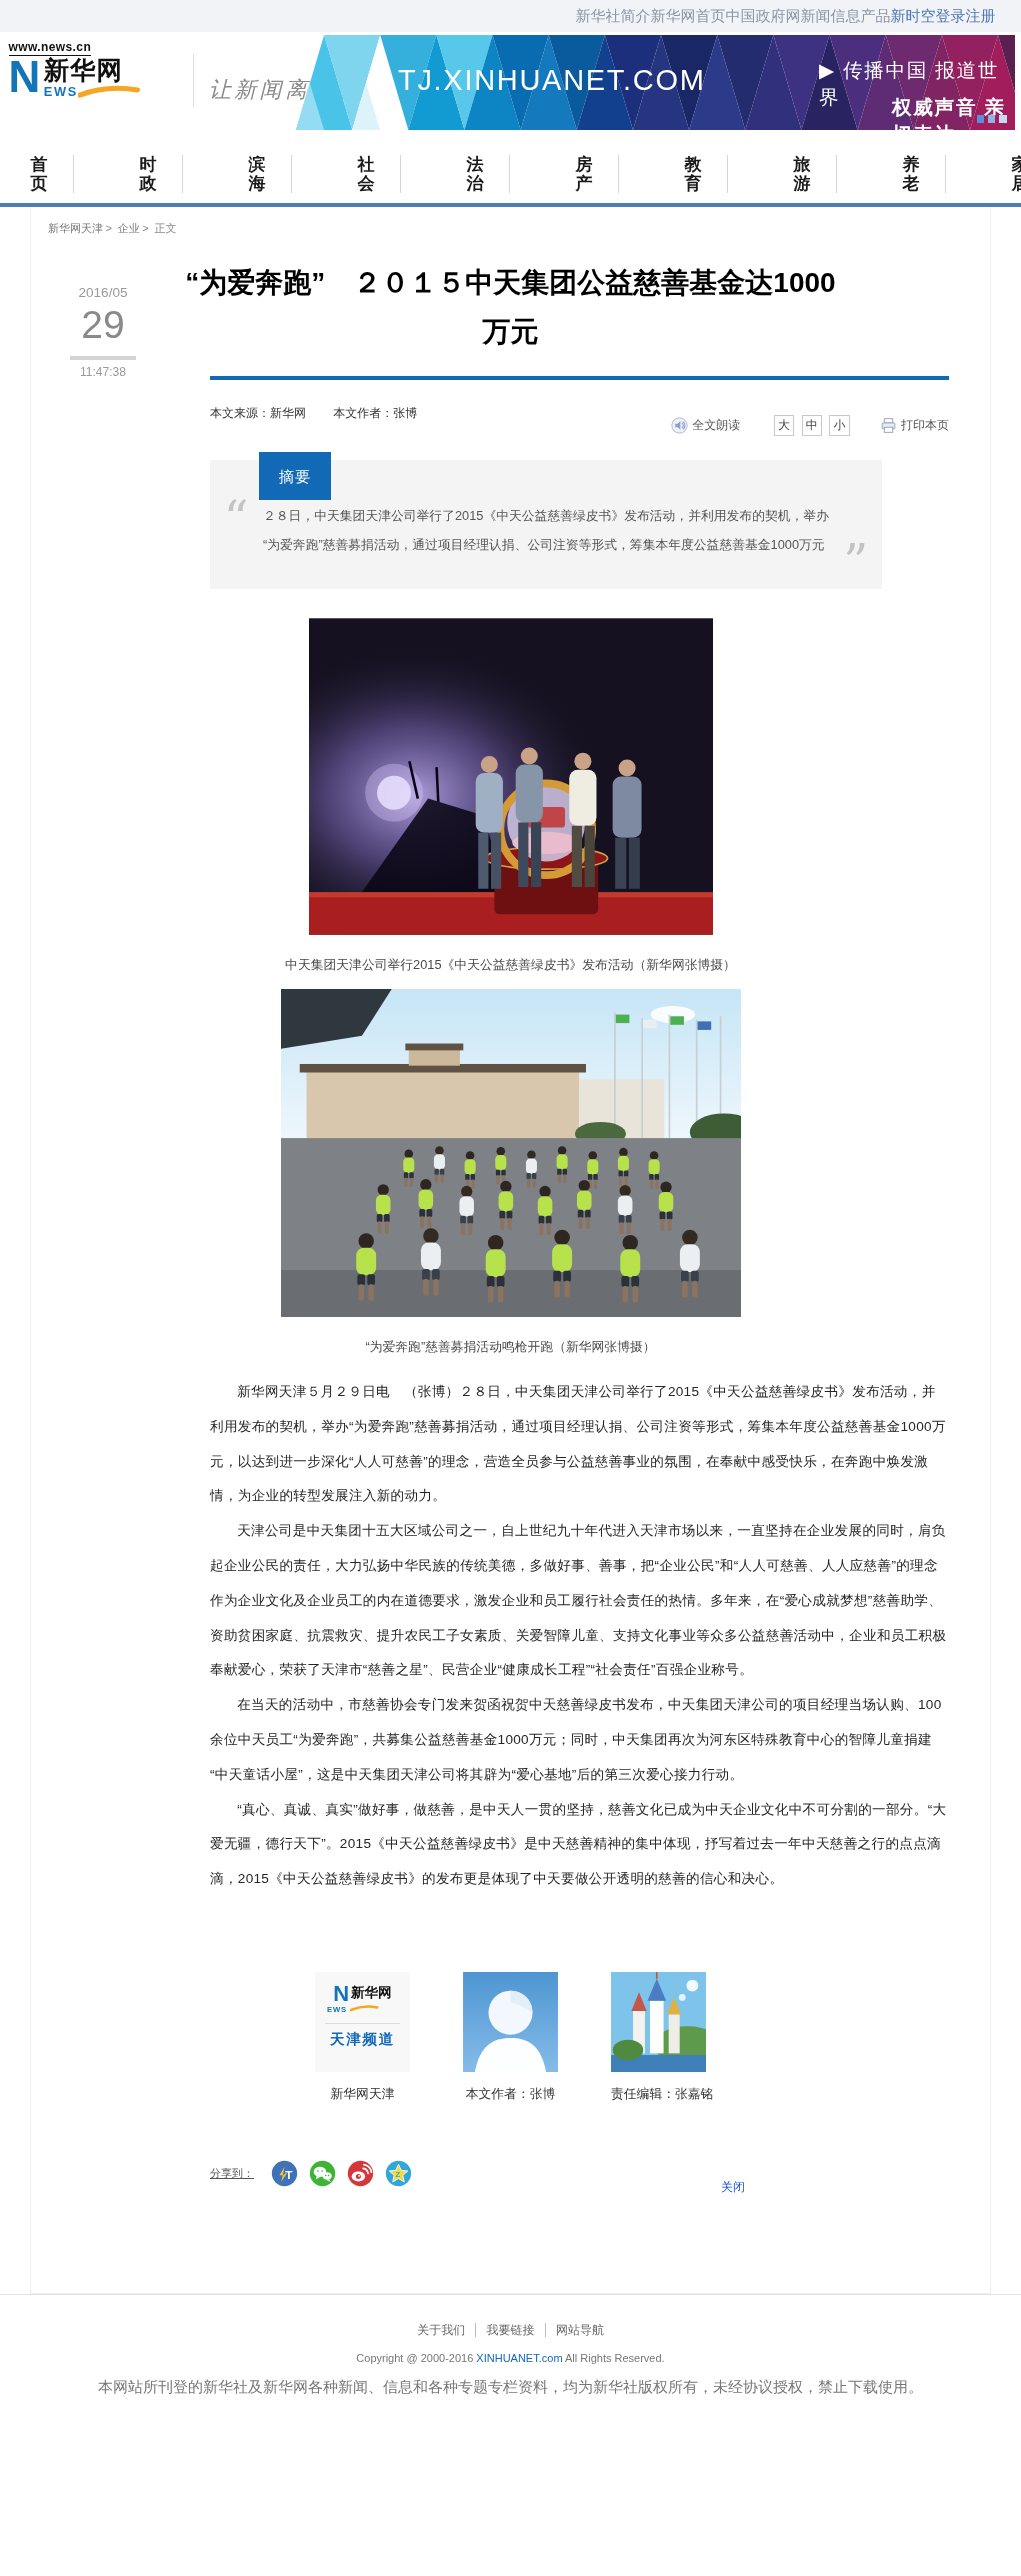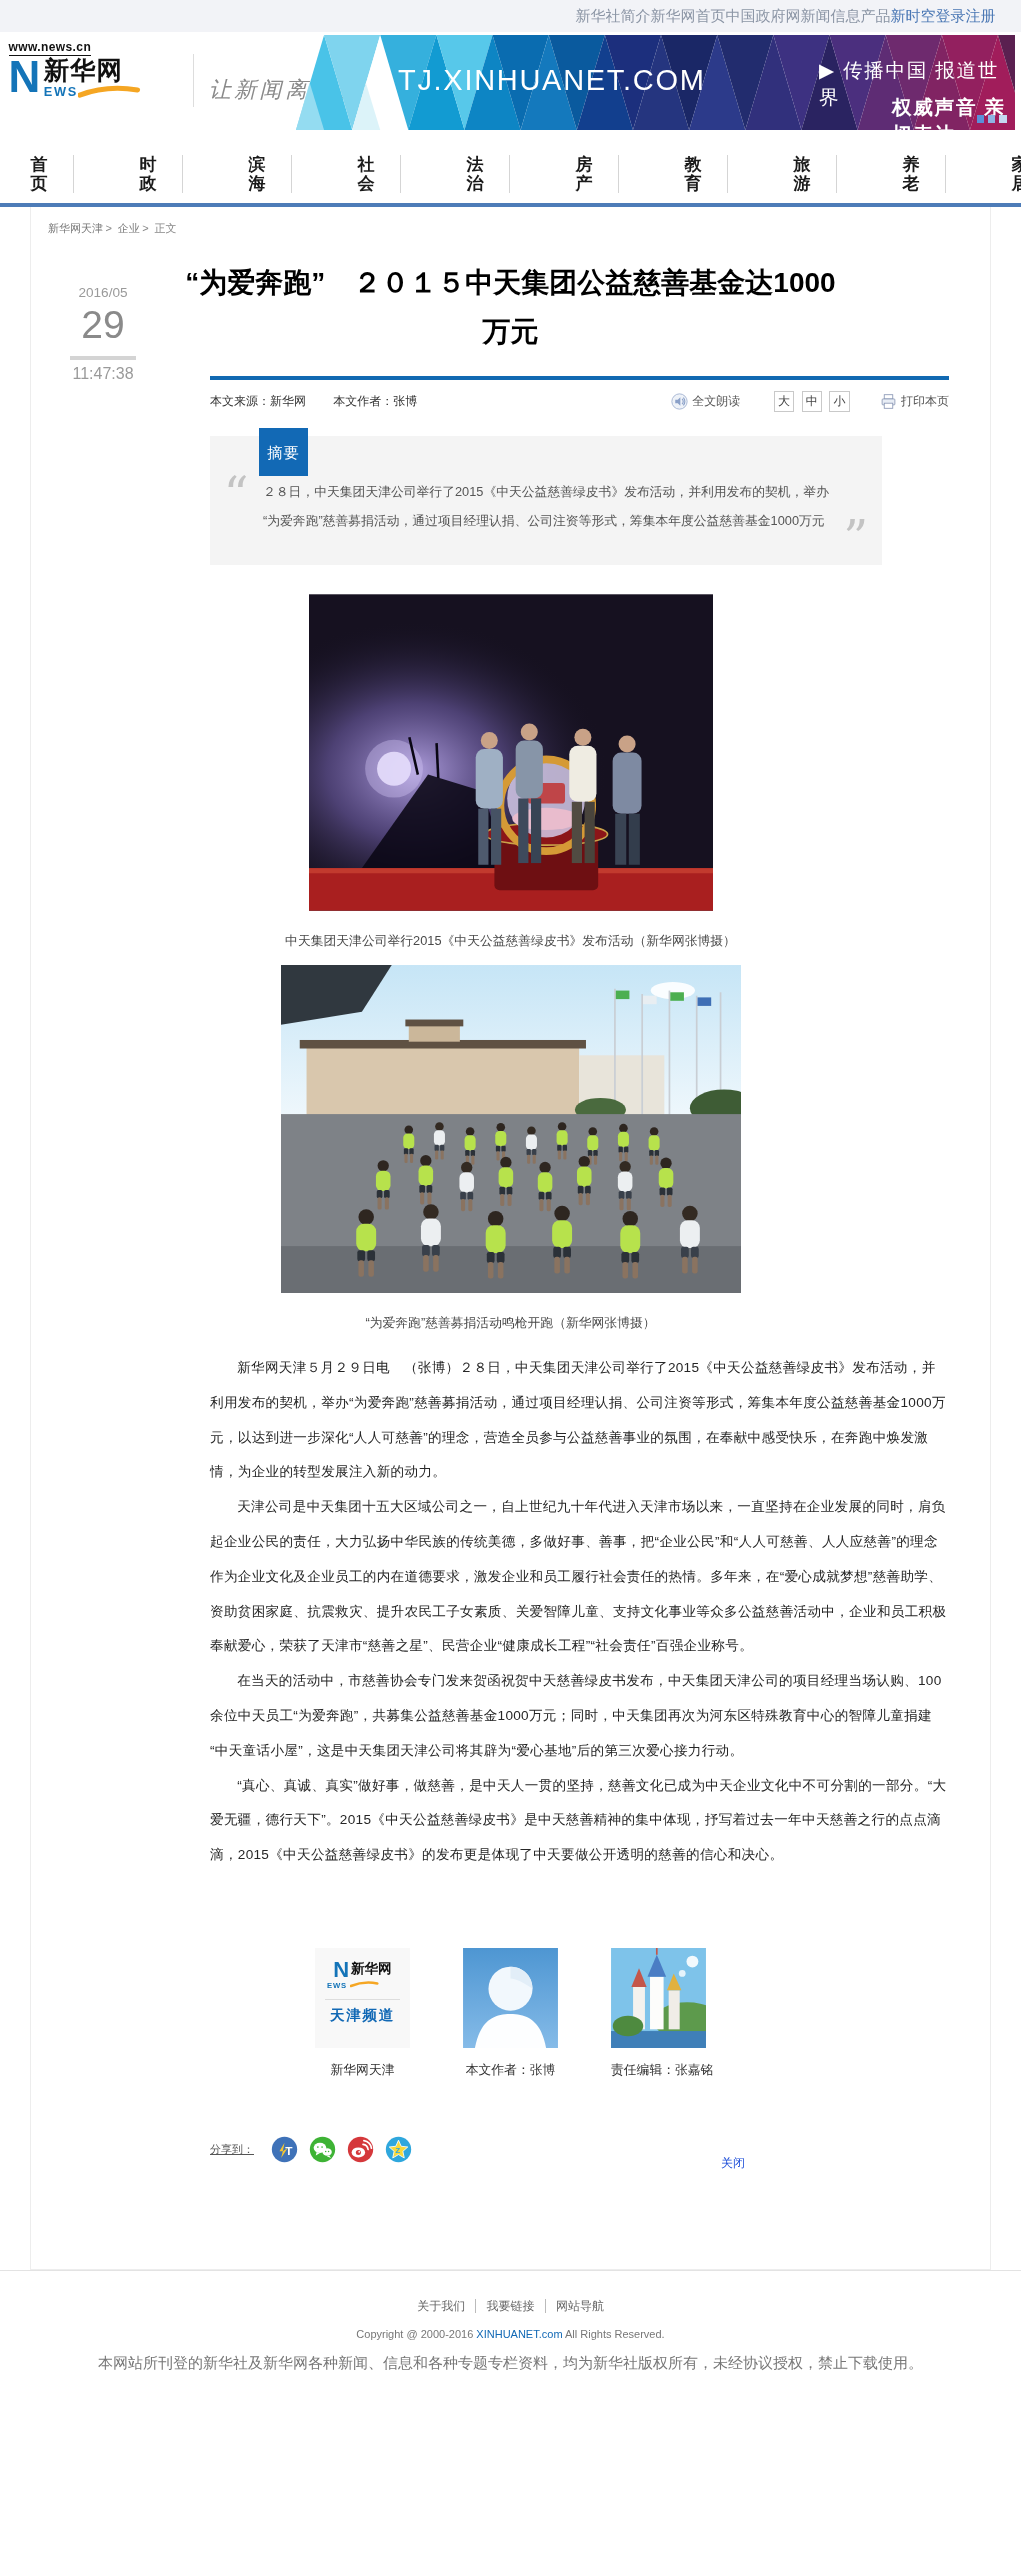--- a/index.html
+++ b/index.html
@@ -45,34 +45,34 @@
   .breadcrumb { padding:13.6px 0 0 17px; font-size:11px; color:#888; }
   .breadcrumb a { color:#777; }
   .bc-sep { margin:0 2.6px; color:#888; }
 
   
   .article-head { position:relative; padding-top:22px; }
   .date-block { position:absolute; left:21px; top:49px; width:102px; text-align:center; color:#9a9a9a; }
   .date-ym { font-size:13.6px; }
   .date-day { font-size:39px; color:#8a8a8a; line-height:1.3; font-weight:400; }
   .date-rule { width:66px; height:4.3px; background:#d4d4d4; margin:5.1px auto; }
-  .date-time { font-size:16px; }
+  .date-time { font-size:12px; }
   .art-title { width:672px; margin:0 auto; text-align:center; font-size:28px; font-weight:bold; color:#000; line-height:1.75; }
   .title-rule { width:739px; height:4.3px; background:#1169b2; margin:20.4px 0 0 179px; }
   .meta-row { width:739px; margin-left:179px; display:flex; justify-content:space-between; align-items:center; padding:11px 0 5.1px; }
   .meta-left { font-size:12px; color:#333; }
   .meta-left .grp { margin-right:24px; }
-  .meta-tools { display:flex; align-items:center; gap:4px; font-size:12px; color:#555; }
+  .meta-tools { display:flex; align-items:center; gap:4px; font-size:12px; color:#555;margin-top:24px; }
   .tool { display:flex; align-items:center; gap:4.3px; color:#555; }
   .fs-box { width:20.4px; height:20.4px; border:0.9px solid #c9c9c9; display:flex; align-items:center; justify-content:center; font-size:12px; color:#444; background:#fff; margin-left:3.4px; }
   .tools-gap { width:22px; }
 
   
   .summary { position:relative; width:672px; margin:19px 0 0 179px; background:#f4f4f4; padding:41px 53px 29px; font-size:12.8px; color:#555; line-height:2.3; }
-  .summary-tag { position:absolute; left:49px; top:-7.7px; width:49px; height:48px; background:#1269b5; color:#fff; font-size:15.3px; display:flex; align-items:center; justify-content:center; letter-spacing:0.9px; }
+  .summary-tag { position:absolute; left:49px; top:-7.7px; width:72px; height:48px; background:#1269b5; color:#fff; font-size:15.3px; display:flex; align-items:center; justify-content:center; letter-spacing:0.9px; }
   .q { position:absolute; font-family:"DejaVu Serif",serif; font-size:49px; color:#c3c3c3; line-height:1; }
   .q-open { left:13.6px; top:34px; }
   .q-close { right:13.6px; bottom:1.7px; }
 
   
   .photo { display:block; margin:29px auto 0; }
   .caption { text-align:center; font-size:12.8px; color:#4a4a4a; margin-top:22px; }
 
   
   .art-body { width:739px; margin:19px 0 0 179px; }

